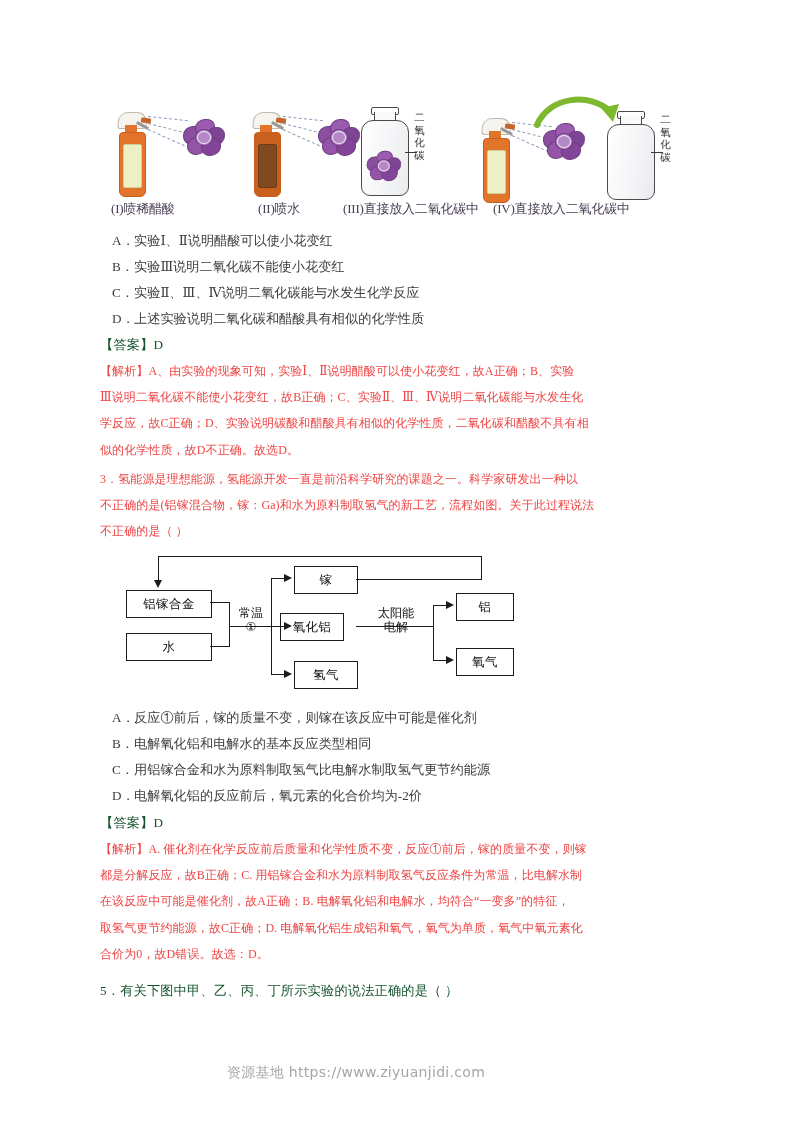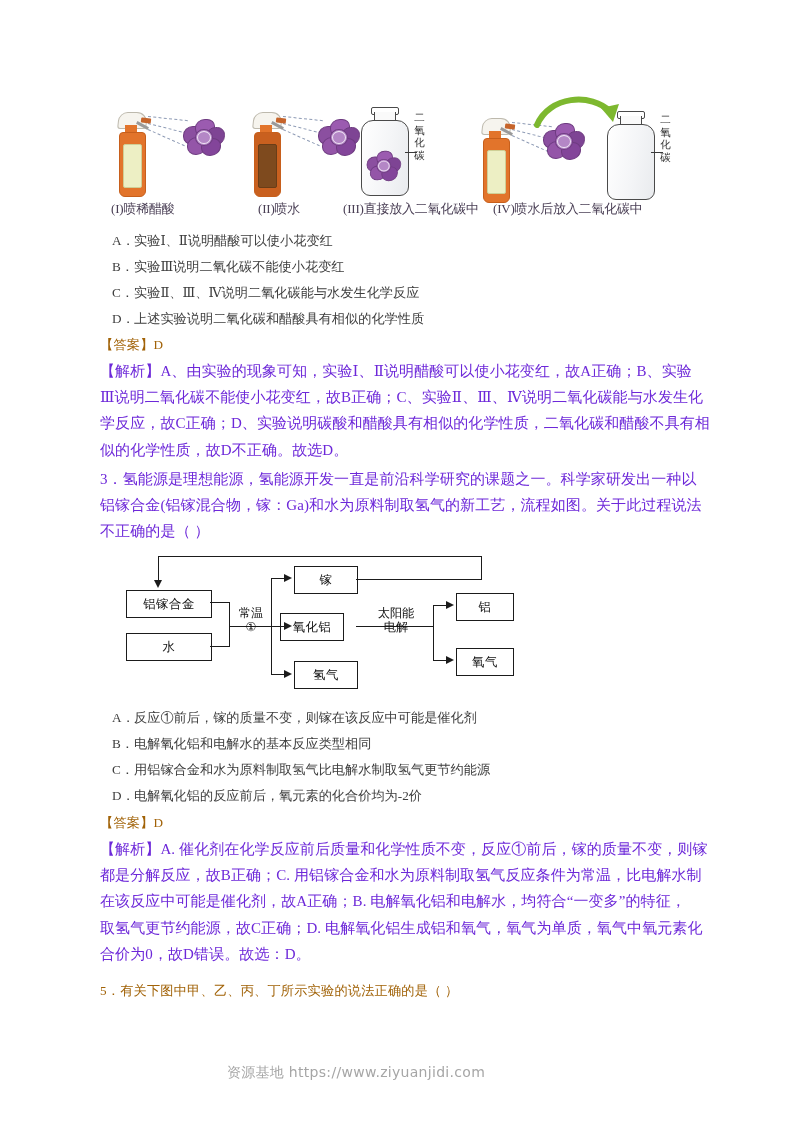--- a/index.html
+++ b/index.html
@@ -20,29 +20,29 @@
     left: 0; top: 0;
     width: 793px;
     height: 1122px;
   }
 
   
   .txt {
     position: absolute;
     font-size: 13.2px;
     line-height: 26px;
-    color: #a16207;
+    color: #14532d;
     letter-spacing: 0.2px;
     white-space: nowrap;
   }
   .para {
     position: absolute;
-    font-size: 15px;
+    font-size: 12px;
     line-height: 26.2px;
-    color: #6d28d9;
+    color: #ef4444;
     letter-spacing: 0.1px;
   }
   .para div { white-space: nowrap; }
   .opt {
     position: absolute;
     font-size: 13.2px;
     line-height: 26px;
     white-space: nowrap;
     color: #3d3d3d;
   }
@@ -374,21 +374,21 @@
         <polygon points="80,30 68,16 86,12" fill="#7DB82F"></polygon>
       </svg>
 
       <div class="jar" style="left:132px; top:18px;">
         <div class="rim"></div>
         <div class="shoulder"></div>
         <div class="glass"></div>
         <div class="tick" style="left:44px; top:42px;"></div>
       </div>
       <div class="jar-cap" style="left:184px; top:22px;">二氧化碳</div>
-      <div class="pcap" style="left:18px; top:108px;">(IV)喷水后放入二氧化碳中</div>
+      <div class="pcap" style="left:18px; top:108px;">(IV)直接放入二氧化碳中</div>
     </div>
   </div>
 
   <div class="opt" style="left:112px; top:228px;">
     <span class="lbl">A．</span><span>实验Ⅰ、Ⅱ说明醋酸可以使小花变红</span>
   </div>
   <div class="opt" style="left:112px; top:254px;">
     <span class="lbl">B．</span><span>实验Ⅲ说明二氧化碳不能使小花变红</span>
   </div>
   <div class="opt" style="left:112px; top:280px;">
@@ -404,21 +404,21 @@
 
   <div class="para" style="left:100px; top:358px; width:600px;">
     <div>【解析】A、由实验的现象可知，实验Ⅰ、Ⅱ说明醋酸可以使小花变红，故A正确；B、实验</div>
     <div>Ⅲ说明二氧化碳不能使小花变红，故B正确；C、实验Ⅱ、Ⅲ、Ⅳ说明二氧化碳能与水发生化</div>
     <div>学反应，故C正确；D、实验说明碳酸和醋酸具有相似的化学性质，二氧化碳和醋酸不具有相</div>
     <div>似的化学性质，故D不正确。故选D。</div>
   </div>
 
   <div class="para" style="left:100px; top:466px; width:600px;">
     <div>3．氢能源是理想能源，氢能源开发一直是前沿科学研究的课题之一。科学家研发出一种以</div>
-    <div>铝镓合金(铝镓混合物，镓：Ga)和水为原料制取氢气的新工艺，流程如图。关于此过程说法</div>
+    <div>不正确的是(铝镓混合物，镓：Ga)和水为原料制取氢气的新工艺，流程如图。关于此过程说法</div>
     <div>不正确的是（      ）</div>
   </div>
 
   <div id="flow">
 
     <div class="fbox" style="left:10px;  top:32px;  width:84px; height:26px;">铝镓合金</div>
     <div class="fbox" style="left:10px;  top:75px;  width:84px; height:26px;">水</div>
     <div class="fbox" style="left:178px; top:8px;   width:62px; height:26px;">镓</div>
     <div class="fbox" style="left:164px; top:55px;  width:62px; height:26px;">氧化铝</div>
     <div class="fbox" style="left:178px; top:103px; width:62px; height:26px;">氢气</div>

